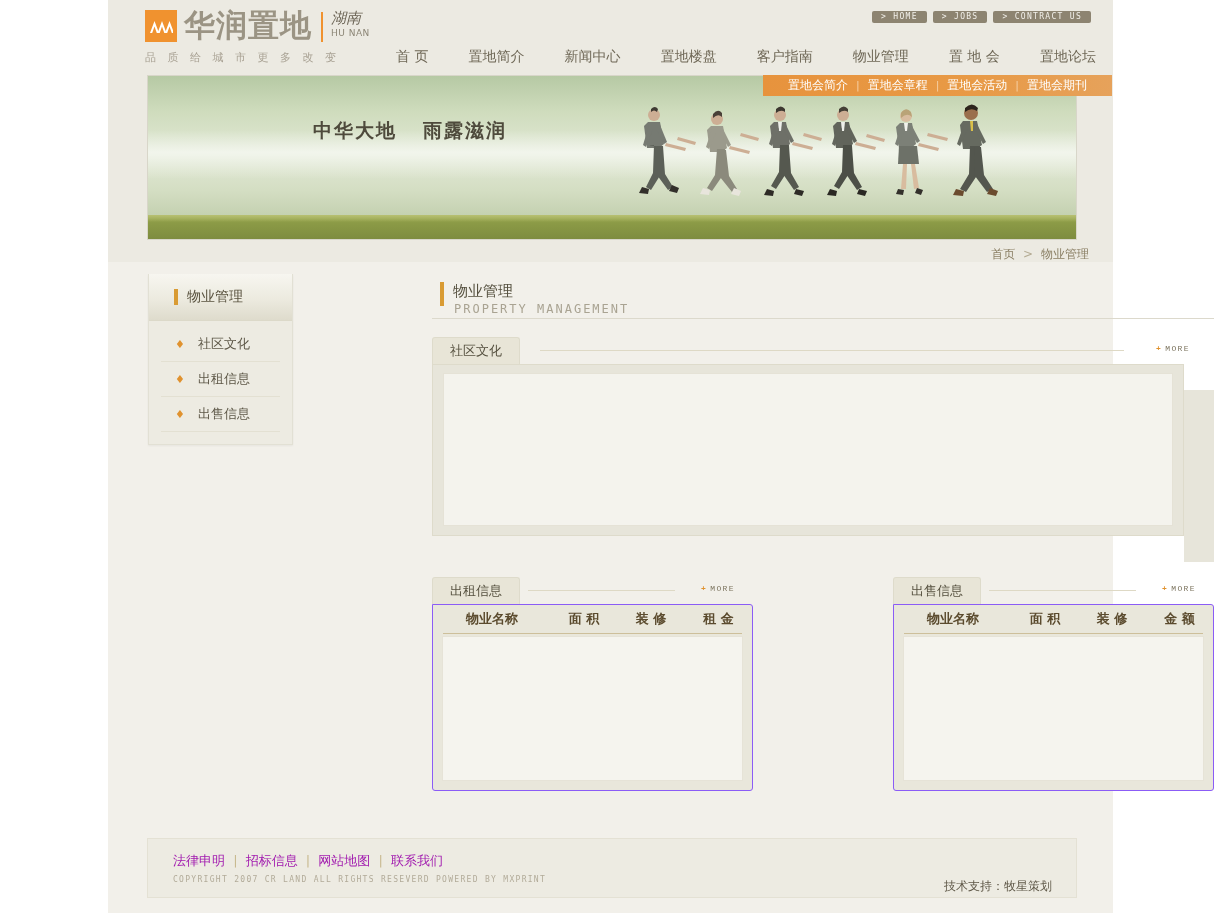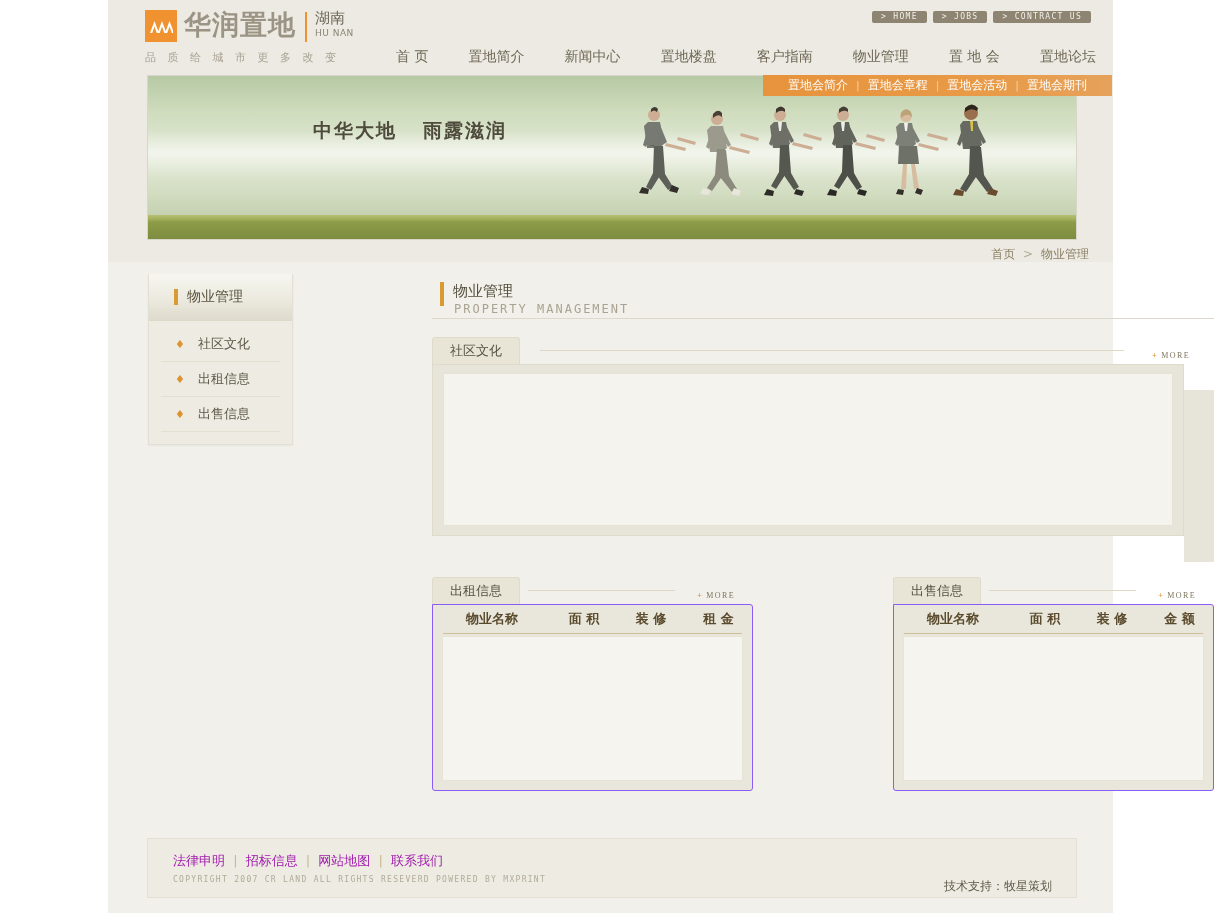--- a/index.html
+++ b/index.html
@@ -10,25 +10,25 @@
     font-size:13px;color:#5b5345;
   }
   .page{position:absolute;left:108px;top:0;width:1005px;height:913px;background:#ECEAE2;}
   .page-inner-bg{position:absolute;left:0;top:262px;width:1005px;height:651px;background:#F2F0EA;}
 
   
   .header{position:absolute;left:0;top:0;width:1005px;height:73px;background:#ECEAE2;}
   .logo{position:absolute;left:37px;top:10px;display:flex;align-items:flex-start;}
   .logo-mark{width:32px;height:32px;background:#F0922F;position:relative;overflow:hidden;}
   .logo-mark svg{position:absolute;left:4px;top:9px;}
-  .logo-cn{margin-left:7px;font-size:27px;line-height:30px;color:#9b9484;letter-spacing:1px;
+  .logo-cn{margin-left:7px;font-size:31px;line-height:30px;color:#9b9484;letter-spacing:1px;
     font-family:"DejaVu Sans","Liberation Sans",sans-serif;font-weight:bold;}
   .logo-div{margin-left:9px;margin-top:2px;width:2px;height:30px;background:#F0922F;}
   .logo-region{margin-left:8px;margin-top:1px;line-height:1.05;}
-  .logo-region .cn{font-size:15px;color:#6b6455;}
+  .logo-region .cn{font-size:15px;color:#6b6455;font-style:italic;}
   .logo-region .en{font-size:9px;color:#8c8676;letter-spacing:0.5px;margin-top:2px;}
   .slogan{position:absolute;left:37px;top:50px;font-size:11px;color:#a9a294;letter-spacing:4px;}
 
   .topbtns{position:absolute;right:22px;top:11px;display:flex;gap:6px;}
   .topbtn{height:12px;padding:0 9px;background:#8d8471;border-radius:2px;color:#F2F0EA;
     font-size:8px;line-height:12px;letter-spacing:1.3px;white-space:nowrap;
     font-family:"DejaVu Sans Mono","Liberation Mono",monospace;}
 
   .mainnav{position:absolute;left:288px;top:48px;width:700px;display:flex;justify-content:space-between;}
   .mainnav .item{font-size:14px;color:#6f6857;white-space:nowrap;cursor:pointer;}
@@ -79,22 +79,22 @@
   .pagetitle .tick{position:absolute;left:8px;top:8px;width:4px;height:24px;background:#D99B33;}
   .pagetitle .cn{position:absolute;left:21px;top:8px;font-size:15px;color:#55503f;}
   .pagetitle .en{position:absolute;left:22px;top:28px;font-size:12px;color:#a9a392;letter-spacing:2px;
     font-family:"DejaVu Sans Mono","Liberation Mono",monospace;}
 
   .panel-tabrow{position:relative;height:27px;margin-top:18px;}
   .tab{position:absolute;left:0;top:0;height:27px;min-width:88px;padding:0 14px;box-sizing:border-box;
     background:#E8E5D7;border:1px solid #dedbcb;border-bottom:none;border-radius:3px 3px 0 0;
     display:flex;align-items:center;justify-content:center;font-size:13px;color:#55503f;cursor:pointer;}
   .tabline{position:absolute;top:13px;height:1px;background:#ded9c5;}
-  .more{position:absolute;top:14px;font-size:8px;letter-spacing:1.4px;color:#7d7560;
-    font-family:Liberation Serif, serif;cursor:pointer;white-space:nowrap;}
+  .more{position:absolute;top:7px;font-size:8px;letter-spacing:1.4px;color:#7d7560;
+    font-family:Liberation Mono, monospace;cursor:pointer;white-space:nowrap;}
   .more .plus{color:#E0922F;font-weight:bold;margin-right:3px;}
 
   .bigbox{position:relative;width:752px;height:172px;background:#E7E5DA;border:1px solid #dedbcb;
     box-sizing:border-box;}
   .bigbox .inner{position:absolute;left:10px;top:8px;right:10px;bottom:9px;background:#F4F3ED;
     border:1px solid #e5e2d6;}
   .bigbox-shadow{position:absolute;left:752px;top:8px;width:30px;height:172px;background:#E7E5DA;}
 
   .cols{position:absolute;left:0;top:303px;width:782px;}
   .col{position:absolute;top:0;width:321px;}

